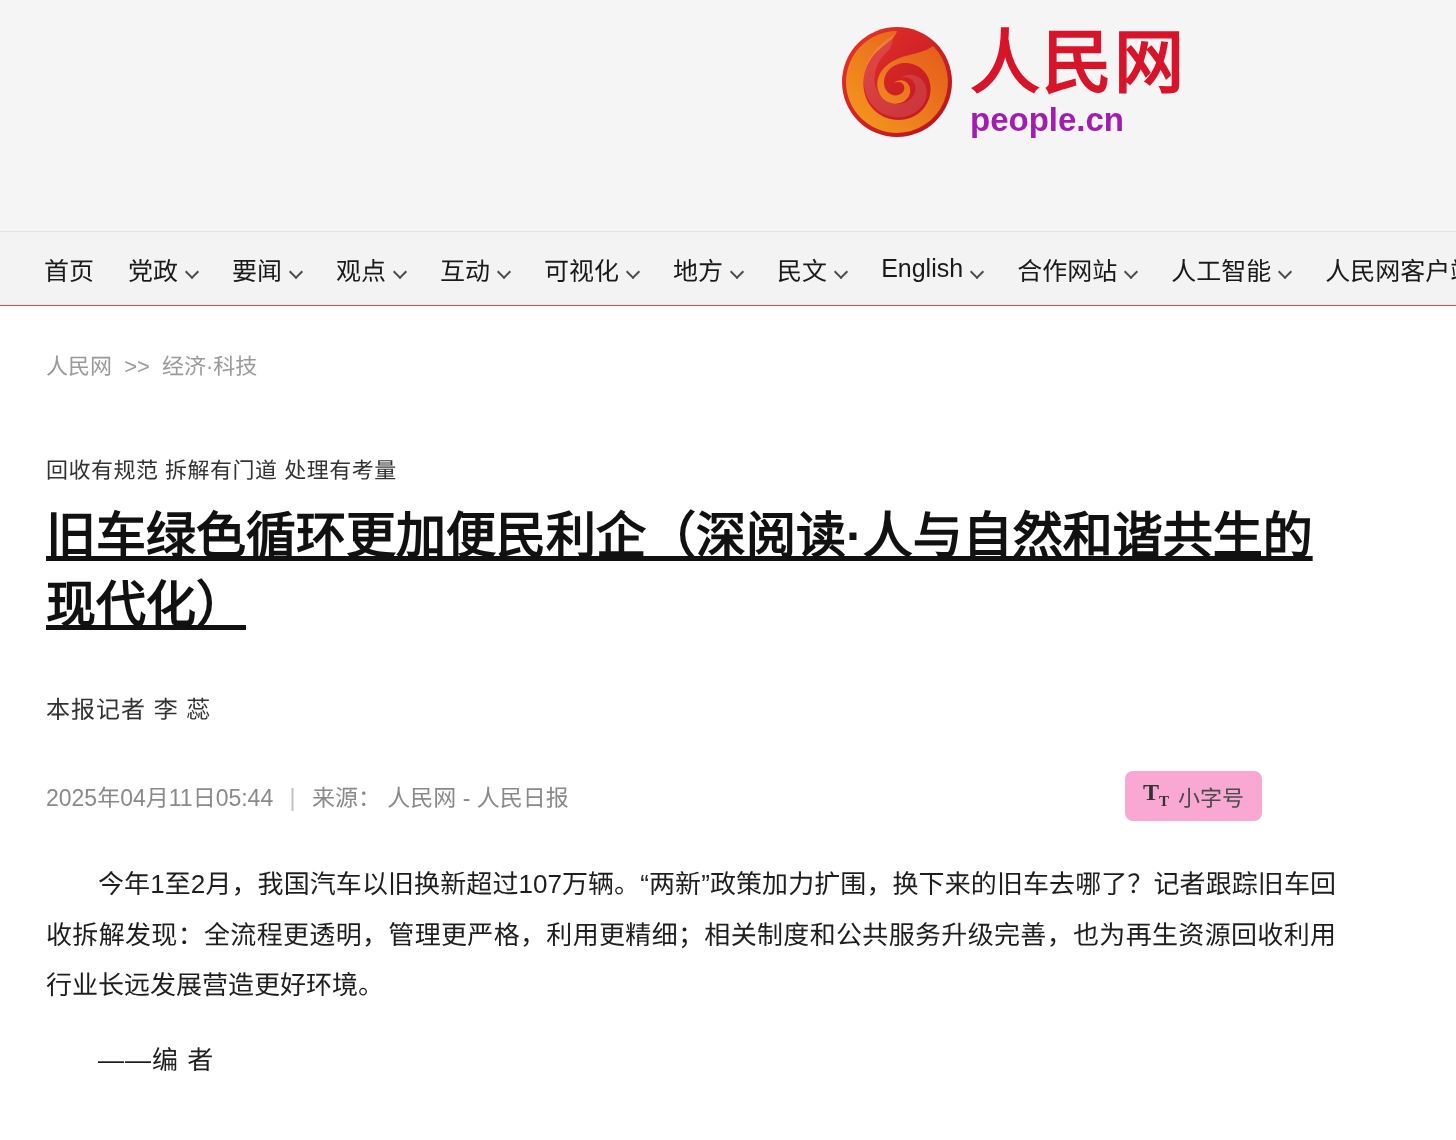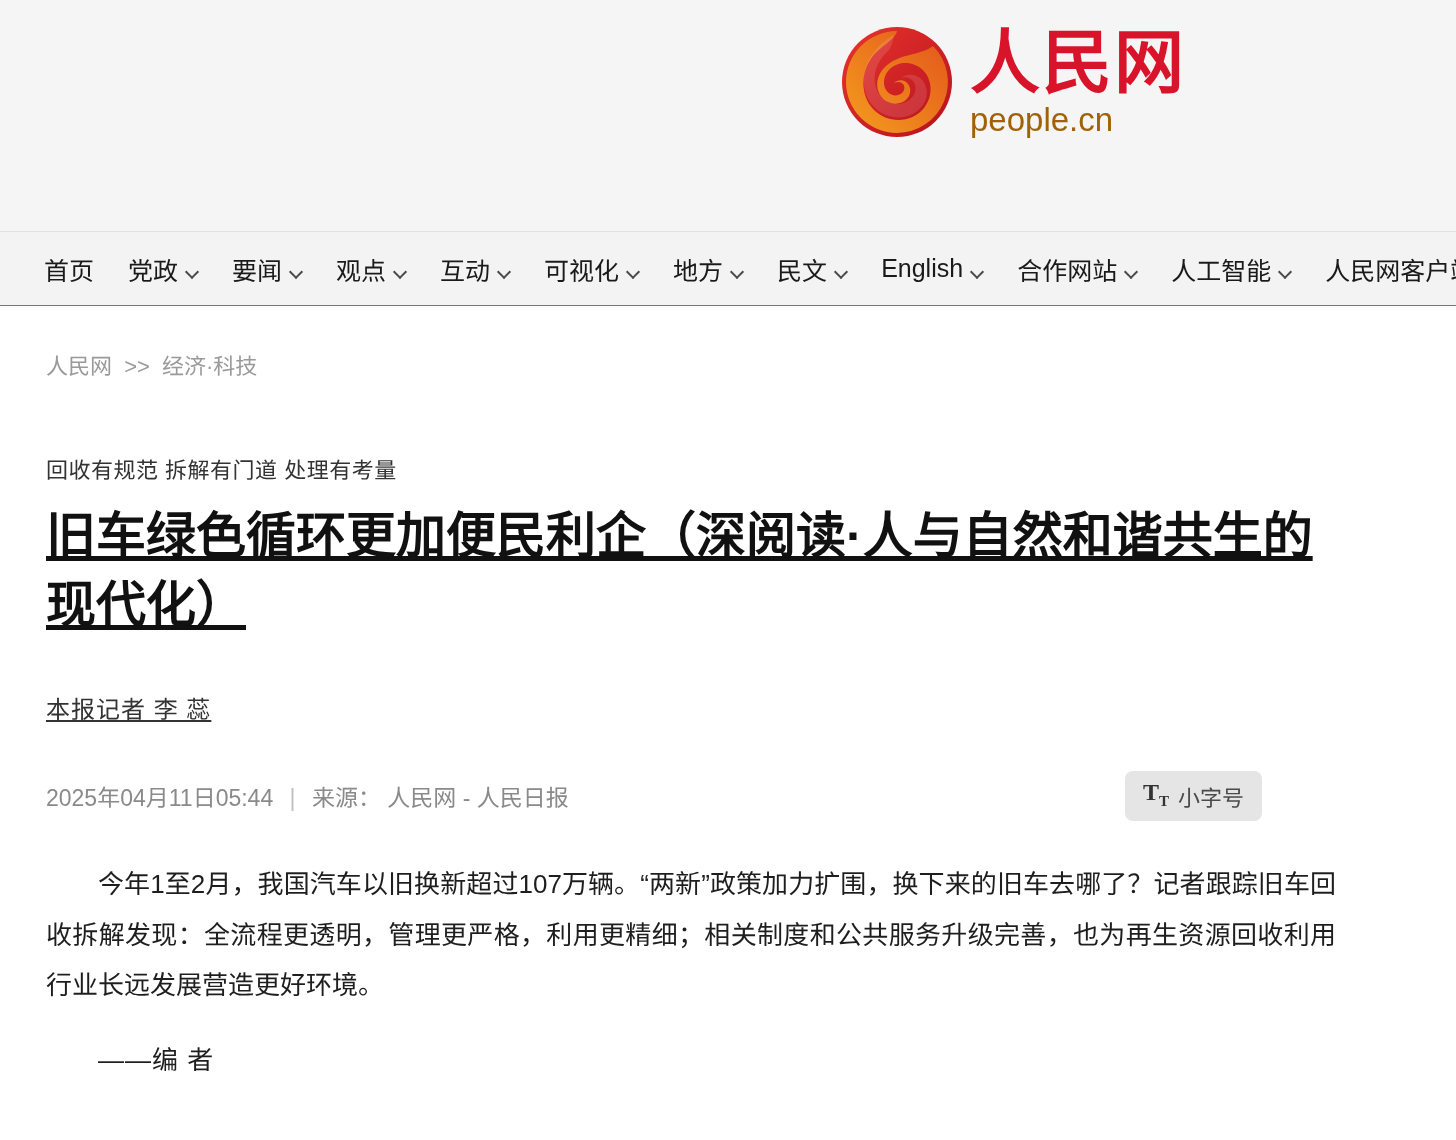--- a/index.html
+++ b/index.html
@@ -47,22 +47,22 @@
     font-size: 70px;
     line-height: 74px;
     letter-spacing: 2px;
     color: #d8142a;
     font-weight: 700;
     font-family: "DejaVu Sans", sans-serif;
   }
   .logo-en {
     font-size: 33px;
     line-height: 36px;
-    color: #a16207;
-    font-weight: 400;
+    color: #a21caf;
+    font-weight: 700;
     letter-spacing: 0px;
     margin-top: 2px;
     font-family: "Liberation Sans", sans-serif;
   }
 
   
   .nav {
     height: 74px;
     background: #f3f3f3;
     border-bottom: 1px solid #ef4444;
@@ -130,39 +130,38 @@
     color: #111111;
     letter-spacing: 0px;
     max-width: 1310px;
     text-decoration: underline;
   }
   .byline {
     margin-top: 50px;
     font-size: 24px;
     color: #333333;
     letter-spacing: 1px;
-    text-decoration: underline;
   }
   .meta-row {
     margin-top: 46px;
     display: flex;
     align-items: center;
     justify-content: space-between;
   }
   .meta-left {
     font-size: 23px;
     color: #8a8a8a;
   }
   .meta-left .divider { margin: 0 10px; color: #c0c0c0; }
   .meta-left a { color: #8a8a8a; text-decoration: none; }
   .fontsize-btn {
     display: inline-flex;
     align-items: center;
     gap: 9px;
-    background: #e5e5e5;
+    background: #f9a8d4;
     border-radius: 8px;
     padding: 9px 18px;
     font-size: 22px;
     color: #4a4a4a;
     cursor: pointer;
     margin-right: 82px;
   }
   .fontsize-btn .tt {
     font-family: "Liberation Serif", serif;
     font-weight: 700;

